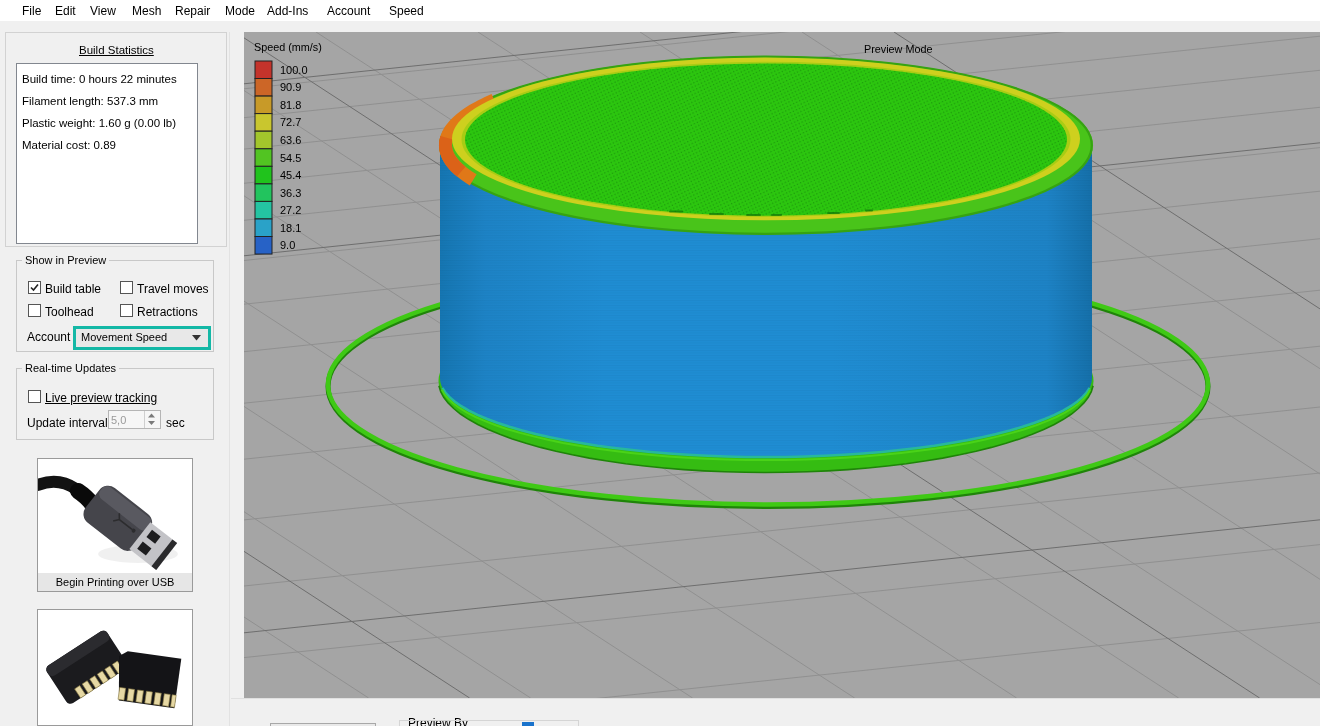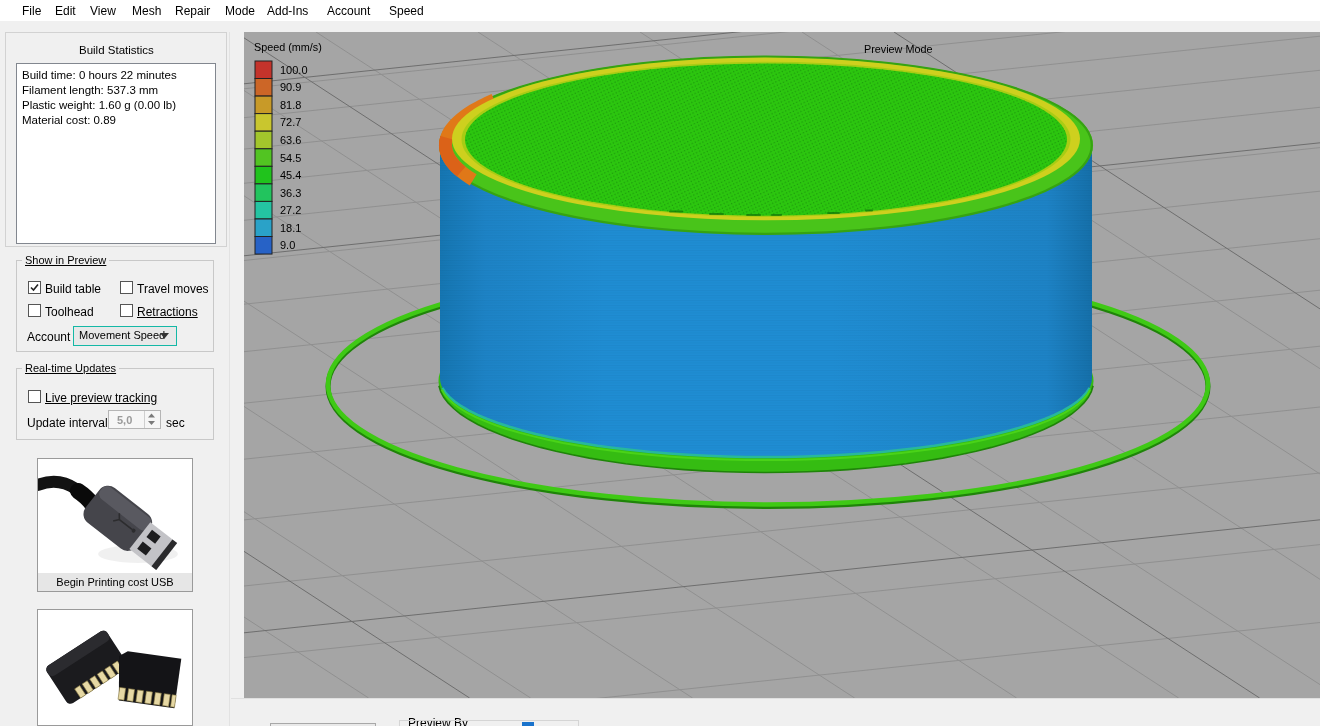--- a/index.html
+++ b/index.html
@@ -1,72 +1,72 @@
 <!DOCTYPE html>
 <html><head><meta charset="utf-8">
 <style>
 * { margin:0; padding:0; box-sizing:border-box; }
 html,body { width:1320px; height:726px; overflow:hidden; background:#f0f0f0;
   font-family:"Liberation Sans", sans-serif; font-size:11px; color:#000; }
 #menubar { position:absolute; left:0; top:0; width:1320px; height:21px; background:#fff; }
 .mi { position:absolute; top:4px; font-size:12px;margin-left:19px; }
 .abs { position:absolute; }
 .gbox { position:absolute; border:1px solid #c8c8c8; }
-.gtitle { position:absolute; background:#f0f0f0; padding:0 3px; font-size:11px;text-decoration:underline; }
+.gtitle { position:absolute; background:#f0f0f0; padding:0 3px; font-size:11px; }
 .cb { position:absolute; width:13px; height:13px; background:#fff; border:1px solid #555; }
 .lbl { position:absolute; font-size:12px; white-space:nowrap; }
 #vpwrap { position:absolute; left:244px; top:32px; }
 </style></head>
 <body>
 <div id="menubar">
 <span class="mi" style="left:3px">File</span>
 <span class="mi" style="left:36px">Edit</span>
 <span class="mi" style="left:71px">View</span>
 <span class="mi" style="left:113px">Mesh</span>
 <span class="mi" style="left:156px">Repair</span>
 <span class="mi" style="left:206px">Mode</span>
 <span class="mi" style="left:248px">Add-Ins</span>
 <span class="mi" style="left:308px">Account</span>
 <span class="mi" style="left:370px">Speed</span>
 </div>
 
 <div class="gbox" style="left:5px; top:32px; width:222px; height:215px; border-color:#d2d2d2"></div>
-<div class="lbl" style="left:79px; top:44px; font-size:11.5px;">Build Statistics</div>
-<div class="abs" style="left:16px; top:63px; width:200px; height:181px; background:#fff; border:1px solid #82878f; padding:4px 5px; line-height:15px; font-size:11.5px;">
+<div class="lbl" style="left:79px; top:44px; font-size:11.5px;text-decoration:underline;">Build Statistics</div>
+<div class="abs" style="left:16px; top:63px; width:182px; height:181px; background:#fff; border:1px solid #82878f; padding:4px 5px; line-height:22px; font-size:11.5px;">
 Build time: 0 hours 22 minutes<br>
 Filament length: 537.3 mm<br>
 Plastic weight: 1.60 g (0.00 lb)<br>
 Material cost: 0.89
 </div>
 
 <div class="gbox" style="left:16px; top:260px; width:198px; height:92px;"></div>
 <div class="gtitle" style="left:22px; top:254px;">Show in Preview</div>
 <div class="cb" style="left:28px; top:281px;"><svg width="11" height="11" viewBox="0 0 11 11">
       <polyline points="2,5.5 4.5,8 9,2.5" fill="none" stroke="#222" stroke-width="1.6"></polyline>
     </svg></div>
 <div class="lbl" style="left:45px; top:282px;">Build table</div>
 <div class="cb" style="left:120px; top:281px;"></div>
 <div class="lbl" style="left:137px; top:282px;">Travel moves</div>
 <div class="cb" style="left:28px; top:304px;"></div>
 <div class="lbl" style="left:45px; top:305px;">Toolhead</div>
 <div class="cb" style="left:120px; top:304px;"></div>
-<div class="lbl" style="left:137px; top:305px;text-decoration:underline;">Retractions</div>
+<div class="lbl" style="left:137px; top:305px;">Retractions</div>
 <div class="lbl" style="left:27px; top:330px;">Account</div>
-<div class="abs" style="left:73px; top:326px; width:104px; height:18px; background:#e8e8e8; border:1px solid #14b8a6; padding:2px 0 16px 5px; font-size:11px;">Movement Speed
+<div class="abs" style="left:73px; top:326px; width:138px; height:18px; background:#e8e8e8; border:3px solid #14b8a6; padding:2px 0 16px 5px; font-size:11px;">Movement Speed
 <svg width="9" height="6" style="position:absolute; right:7px; top:6px;">
       <polygon points="0,0 9,0 4.5,5.5" fill="#333"></polygon>
     </svg></div>
 
 <div class="gbox" style="left:16px; top:368px; width:198px; height:72px;"></div>
 <div class="gtitle" style="left:22px; top:362px;">Real-time Updates</div>
 <div class="cb" style="left:28px; top:390px;"></div>
 <div class="lbl" style="left:45px; top:391px;text-decoration:underline;">Live preview tracking</div>
 <div class="lbl" style="left:27px; top:416px;">Update interval</div>
 <div class="abs" style="left:108px; top:410px; width:53px; height:19px; background:#f6f6f6; border:1px solid #b5b5b5;">
-<span style="position:absolute; left:8px; top:3px; color:#9a9a9a; font-size:11px;font-weight:bold;">5,0</span>
+<span style="position:absolute; left:2px; top:3px; color:#9a9a9a; font-size:11px;">5,0</span>
 <span style="position:absolute; right:0; top:0; width:16px; height:17px; border-left:1px solid #cfcfcf;"></span>
 <svg width="8" height="13" style="position:absolute; right:4px; top:2px;">
 <polygon points="0,4.5 7,4.5 3.5,0.5" fill="#7a7a7a"></polygon>
       <polygon points="0,8 7,8 3.5,12" fill="#7a7a7a"></polygon>
     </svg>
 </div>
 <div class="lbl" style="left:166px; top:416px;">sec</div>
 
 <div class="abs" style="left:37px; top:458px; width:156px; height:134px; border:1px solid #9a9a9a; background:#fff;">
 <svg width="154" height="115" viewBox="0 0 154 115">
@@ -77,21 +77,21 @@
 <rect x="46" y="26" width="64" height="44" rx="11" fill="#45454b"></rect>
 <rect x="47" y="28" width="62" height="15" rx="7" fill="#595960"></rect>
 <rect x="106" y="31" width="34" height="34" fill="#c3c3c7"></rect>
 <rect x="134" y="31" width="6" height="34" fill="#2a2a2c"></rect>
 <rect x="112" y="36" width="11" height="9" fill="#1d1d1f"></rect>
 <rect x="112" y="51" width="11" height="9" fill="#1d1d1f"></rect>
 <path d="M 80 48 h 16 m -16 0 l -4 -5 m 4 5 l -4 5" stroke="#2c2c2e" stroke-width="1.6" fill="none"></path>
 <circle cx="98" cy="48" r="2" fill="#2c2c2e"></circle>
 </g>
 </svg>
-<div style="position:absolute; left:0; bottom:0; width:154px; height:18px; background:#e6e6e6; text-align:center; padding-top:3px; font-size:11px;">Begin Printing cost USB</div>
+<div style="position:absolute; left:0; bottom:0; width:154px; height:18px; background:#e6e6e6; text-align:center; padding-top:3px; font-size:11px;">Begin Printing over USB</div>
 </div>
 
 <div class="abs" style="left:37px; top:609px; width:156px; height:117px; border:1px solid #9a9a9a; background:#fff; overflow:hidden;">
 <svg width="154" height="116" viewBox="0 0 154 116">
 <g transform="translate(2 6) rotate(-33 46 50)">
 <rect x="10" y="29" width="72" height="45" rx="5" fill="#1b1b1e"></rect>
 <rect x="10" y="29" width="72" height="12" rx="5" fill="#2b2b2f"></rect>
 <g fill="#e6d8a4" stroke="#8a7b46" stroke-width="0.6">
 <rect x="24" y="63" width="6" height="11"></rect>
           <rect x="33" y="63" width="6" height="11"></rect>

